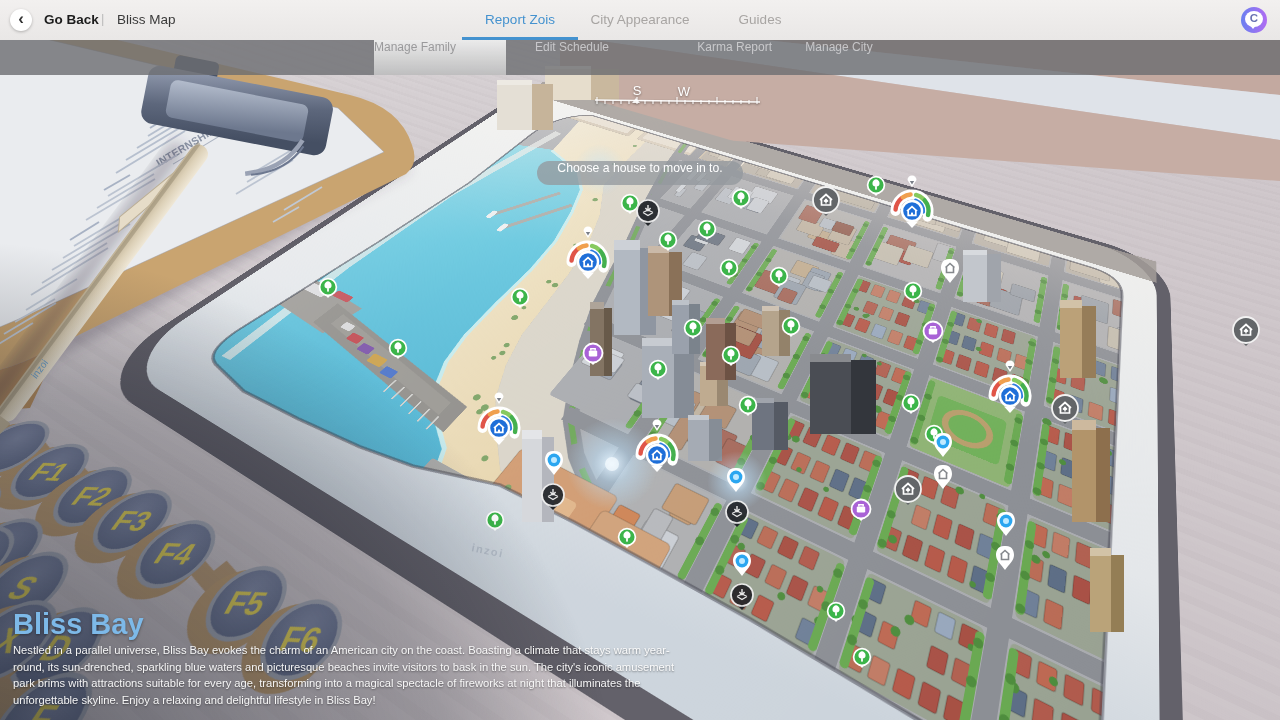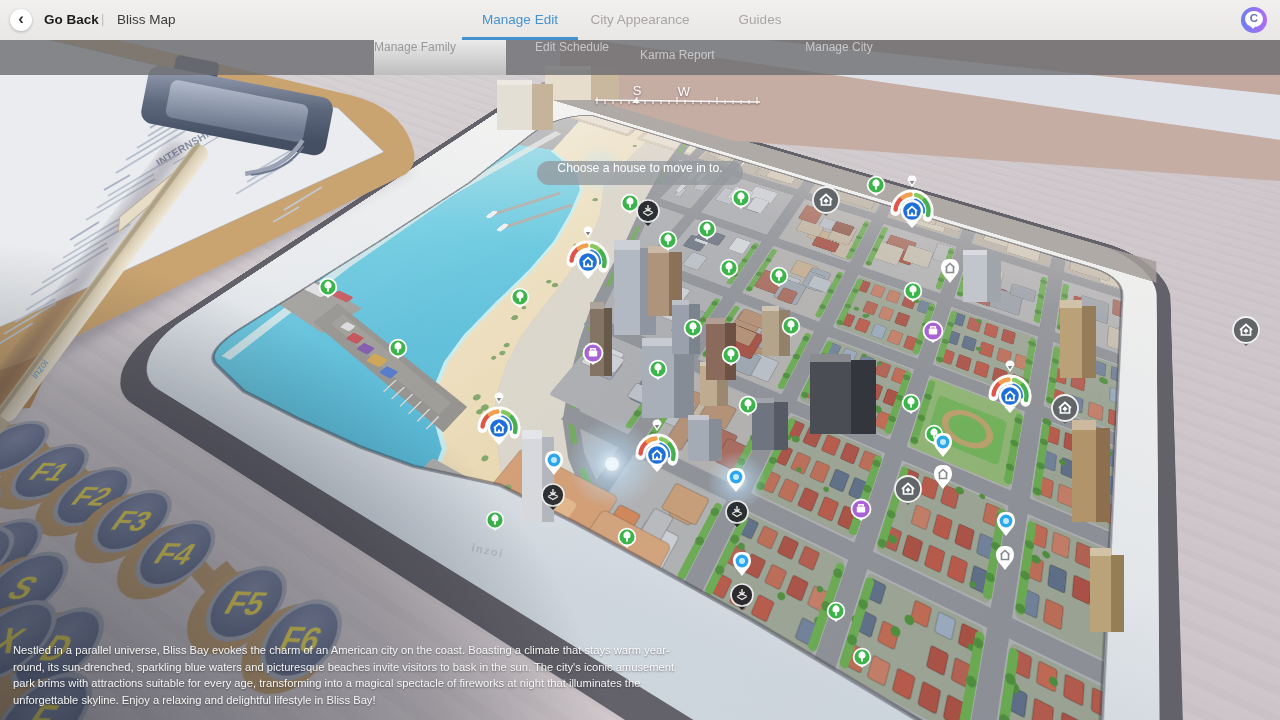--- a/index.html
+++ b/index.html
@@ -1068,39 +1068,40 @@
       </g>
     </svg>
 
 <div style="position:absolute;left:0;top:0;width:1280px;height:720px;background:radial-gradient(960px 820px at -70px 830px,rgba(16,22,34,0.64),rgba(16,22,34,0.27) 55%,rgba(16,22,34,0) 72%);pointer-events:none"></div>
 
 <div style="position:absolute;left:0;top:40px;width:1280px;height:35px;background:rgba(108,109,112,0.80)">
 
  <div style="position:absolute;left:374px;top:0;width:132px;height:35px;background:linear-gradient(180deg,rgba(240,240,240,0.95),rgba(205,205,205,0.8));"></div>
  <div style="position:absolute;left:374px;top:0;width:132px;height:35px;line-height:35px;text-align:left;font:12px 'Liberation Sans',sans-serif;color:rgba(150,150,152,0.95)">Manage Family</div>
  <div style="position:absolute;left:506px;top:0;width:132px;height:35px;line-height:35px;text-align:center;font:12px 'Liberation Sans',sans-serif;color:rgba(218,218,220,0.8)">Edit Schedule</div>
- <div style="position:absolute;left:640px;top:8px;width:132px;height:42px;line-height:35px;text-align:left;font:12px 'Liberation Sans',sans-serif;color:rgba(218,218,220,0.8)">Karma Report</div>
+ <div style="position:absolute;left:640px;top:0;width:132px;height:42px;line-height:35px;text-align:right;font:12px 'Liberation Sans',sans-serif;color:rgba(218,218,220,0.8)">Karma Report</div>
  <div style="position:absolute;left:773px;top:0;width:132px;height:35px;line-height:35px;text-align:center;font:12px 'Liberation Sans',sans-serif;color:rgba(218,218,220,0.8)">Manage City</div>
 </div>
 
 <div style="position:absolute;left:0;top:0;width:1280px;height:40px;background:linear-gradient(180deg,#f2f0ef,#e9e7e6)">
 
  <div style="position:absolute;left:10px;top:9px;width:22px;height:22px;border-radius:50%;background:#fff;box-shadow:0 1px 3px rgba(0,0,0,0.25);text-align:center;line-height:21px;font:bold 17px 'Liberation Sans',sans-serif;color:#333">‹</div>
  <div style="position:absolute;left:44px;top:12px;font:bold 13.5px 'Liberation Sans',sans-serif;color:#1c1c1c">Go Back</div>
  <div style="position:absolute;left:101px;top:11px;font:13px 'Liberation Sans',sans-serif;color:#bbb">|</div>
  <div style="position:absolute;left:117px;top:12px;font:13.5px 'Liberation Sans',sans-serif;color:#3a3a3a">Bliss Map</div>
 
- <div style="position:absolute;left:462px;top:12px;width:116px;text-align:center;font:13.5px 'Liberation Sans',sans-serif;color:#4492cf">Manage Edit</div>
+ <div style="position:absolute;left:462px;top:12px;width:116px;text-align:center;font:13.5px 'Liberation Sans',sans-serif;color:#4492cf">Report Zois</div>
  <div style="position:absolute;left:462px;top:37px;width:116px;height:3px;background:#4492cf"></div>
  <div style="position:absolute;left:582px;top:12px;width:116px;text-align:center;font:13.5px 'Liberation Sans',sans-serif;color:#a8a5a3">City Appearance</div>
  <div style="position:absolute;left:702px;top:12px;width:116px;text-align:center;font:13.5px 'Liberation Sans',sans-serif;color:#a8a5a3">Guides</div>
 
  <div style="position:absolute;left:1241px;top:7px;width:26px;height:26px;border-radius:50%;background:linear-gradient(90deg,#6a80f0,#b06cf2);"></div>
  <div style="position:absolute;left:1245px;top:11px;width:18px;height:16px;border-radius:50%;background:#fff"></div>
  <div style="position:absolute;left:1249px;top:24px;width:0;height:0;border-left:4px solid transparent;border-right:4px solid transparent;border-top:5px solid #fff"></div>
  <div style="position:absolute;left:1245px;top:12px;width:18px;height:15px;text-align:center;line-height:15px;font:bold 11.5px 'Liberation Sans',sans-serif;color:#6a73b2">C</div>
 </div>
 
 
 <div style="position:absolute;left:537px;top:161px;width:206px;height:24px;border-radius:12px;background:rgba(148,153,158,0.78);color:#fff;text-align:center;line-height:24px;font:12.2px 'Liberation Sans',sans-serif">Choose a house to move in to.</div>
 
+<div style="position:absolute;left:13px;top:608px;font:bold 29px 'Liberation Sans',sans-serif;color:#7db9e8;text-shadow:0 1px 3px rgba(0,0,0,0.4)">Bliss Bay</div>
 
 <div style="position:absolute;left:13px;top:642px;width:680px;font:11.2px/16.6px 'Liberation Sans',sans-serif;color:rgba(255,255,255,0.94);text-shadow:0 1px 2px rgba(0,0,0,0.45)">Nestled in a parallel universe, Bliss Bay evokes the charm of an American city on the coast. Boasting a climate that stays warm year-<br>round, its sun-drenched, sparkling blue waters and picturesque beaches invite visitors to bask in the sun. The city's iconic amusement<br>park brims with attractions suitable for every age, transforming into a magical spectacle of fireworks at night that illuminates the<br>unforgettable skyline. Enjoy a relaxing and delightful lifestyle in Bliss Bay!</div>
 </div>
 </body></html>

